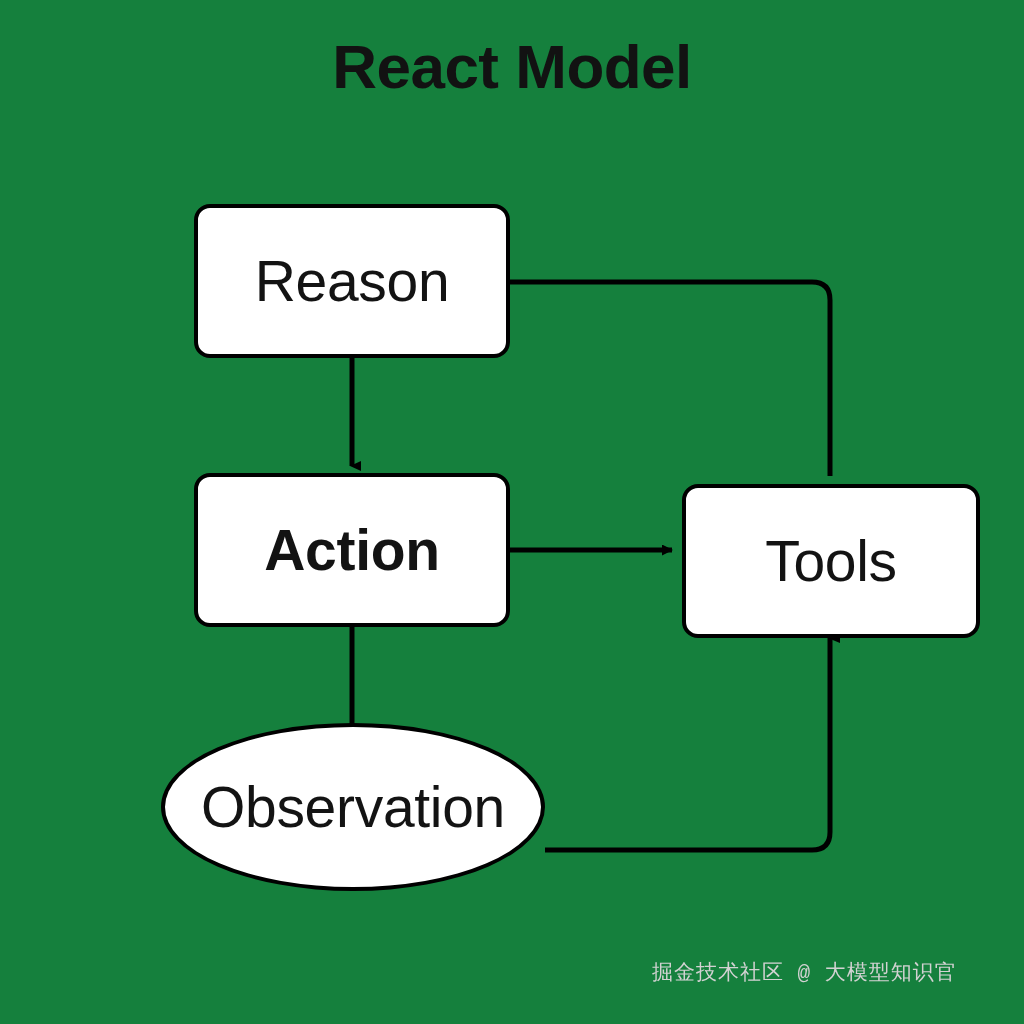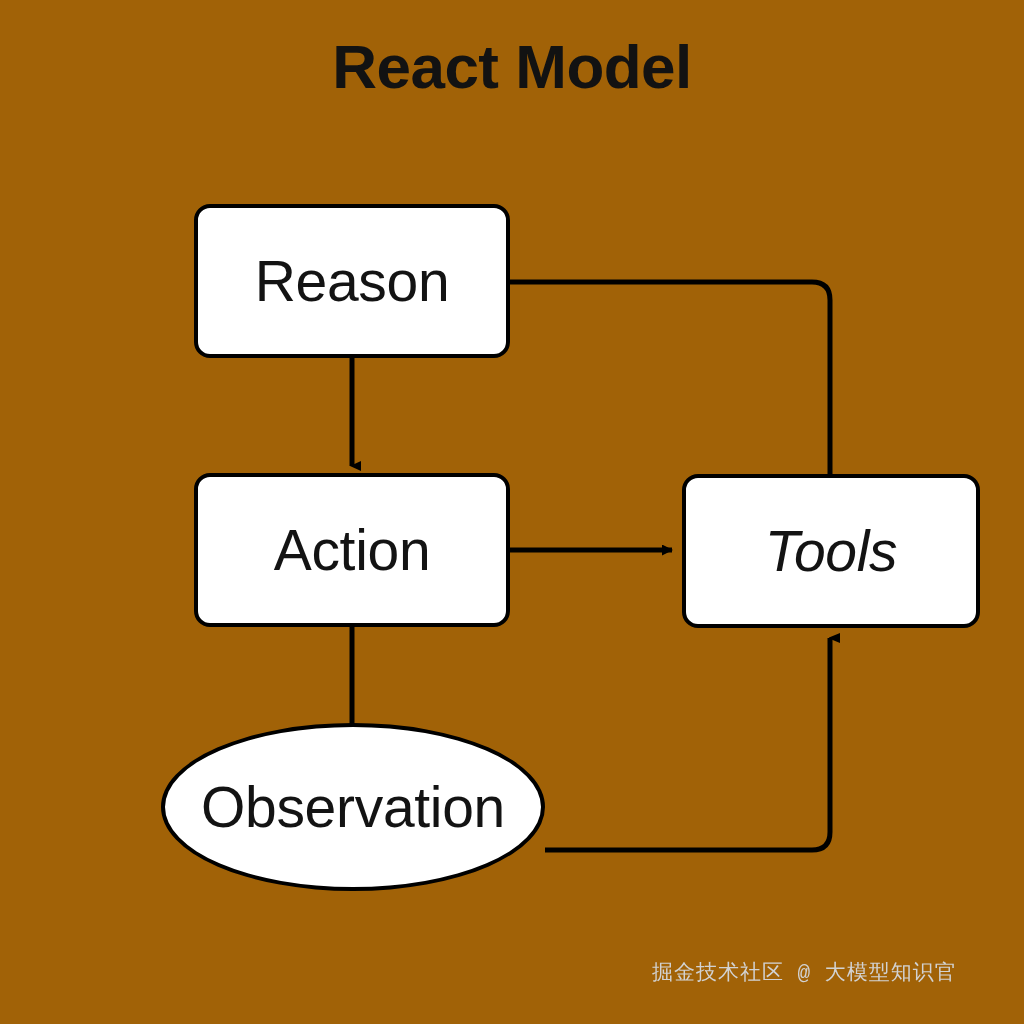--- a/index.html
+++ b/index.html
@@ -11,21 +11,21 @@
     width: 1024px;
     height: 1024px;
     overflow: hidden;
     font-family: "Liberation Sans", sans-serif;
     position: relative;
   }
   #canvas {
     position: relative;
     width: 1024px;
     height: 1024px;
-    background: #a16207;
+    background: #15803d;
   }
   .diagram-title {
     position: absolute;
     left: 0;
     top: 36px;
     width: 1024px;
     text-align: center;
     font-family: "Liberation Sans", sans-serif;
     font-size: 62px;
     font-weight: 700;
@@ -68,27 +68,27 @@
     left: 194px;
     top: 204px;
     width: 316px;
     height: 154px;
   }
   #node-action {
     left: 194px;
     top: 473px;
     width: 316px;
     height: 154px;
+    font-weight: bold;
   }
   #node-tools {
     left: 682px;
-    top: 474px;
+    top: 484px;
     width: 298px;
     height: 154px;
-    font-style: italic;
   }
   #node-observation {
     left: 161px;
     top: 723px;
     width: 384px;
     height: 168px;
   }
   .node-label {
     pointer-events: none;
   }

